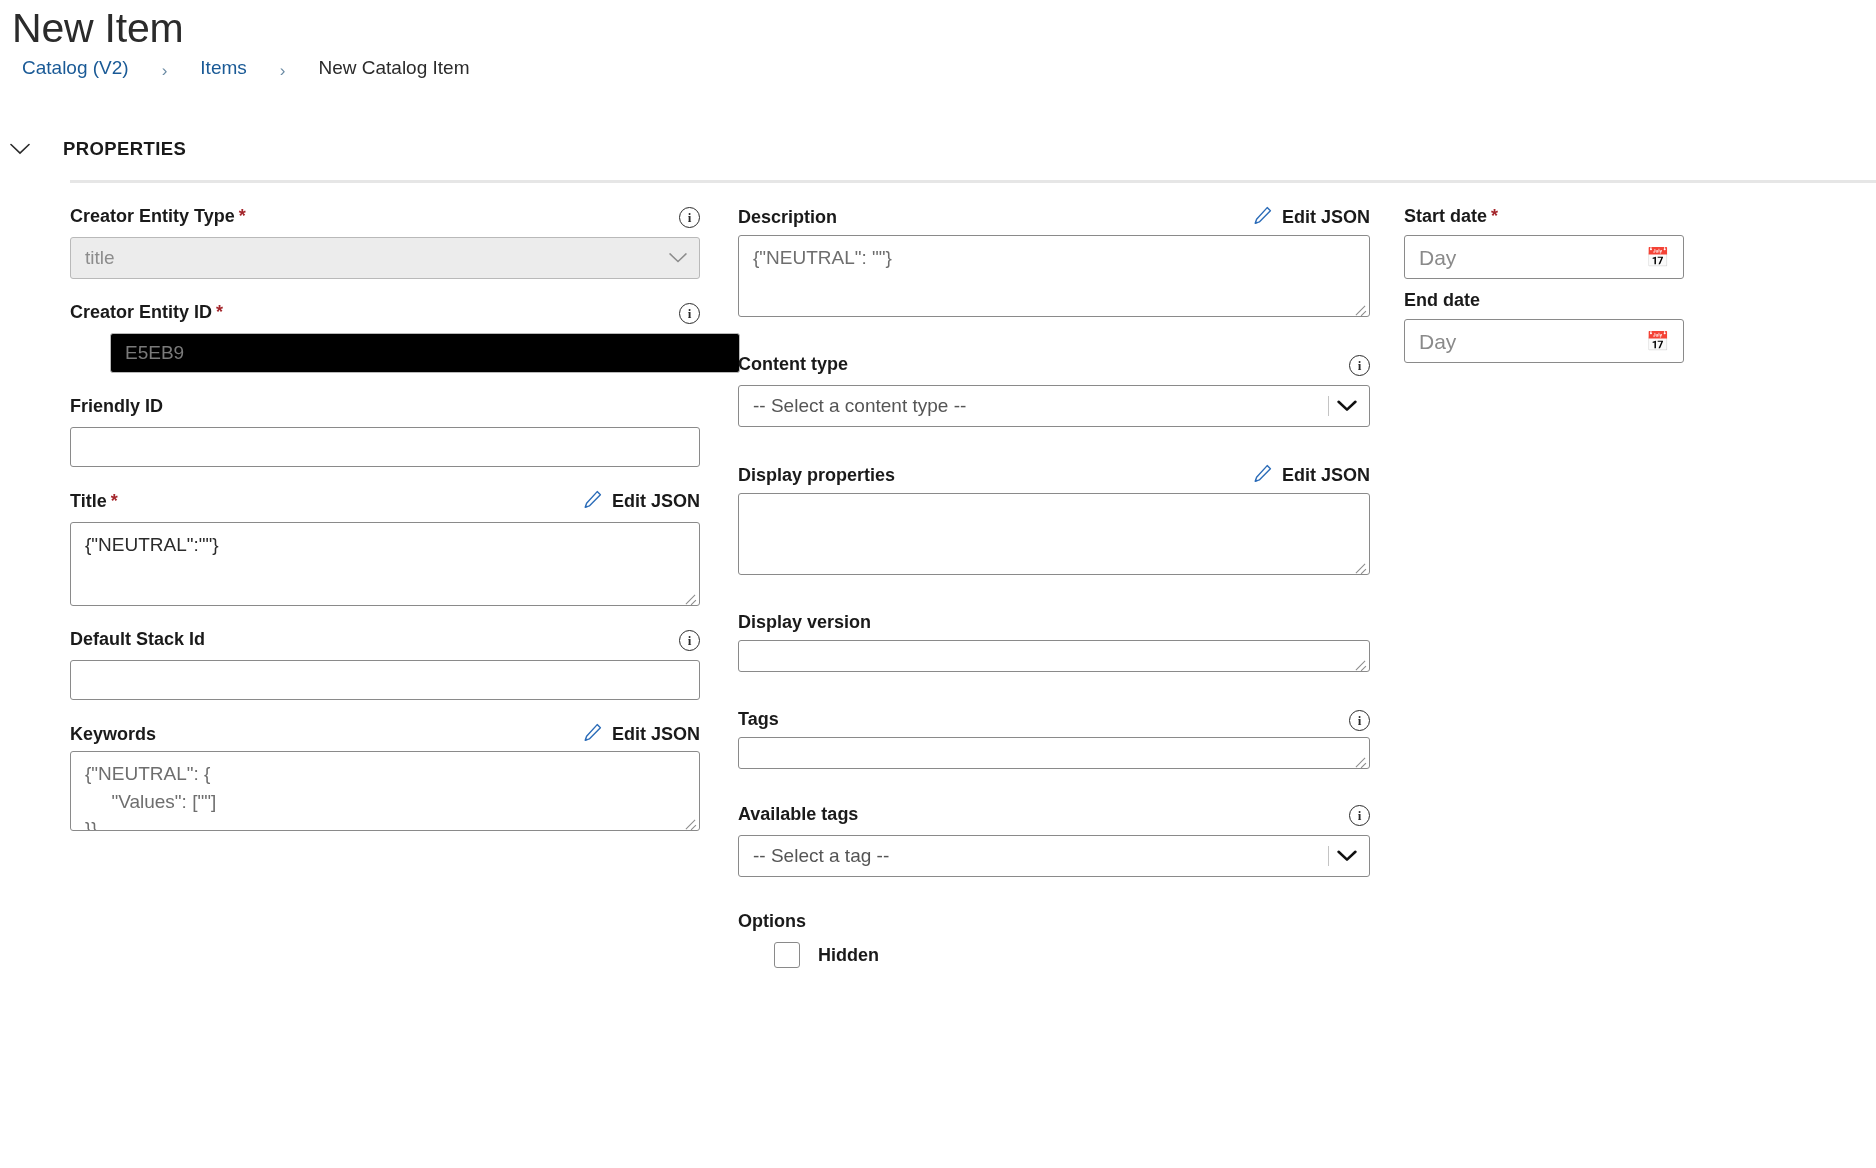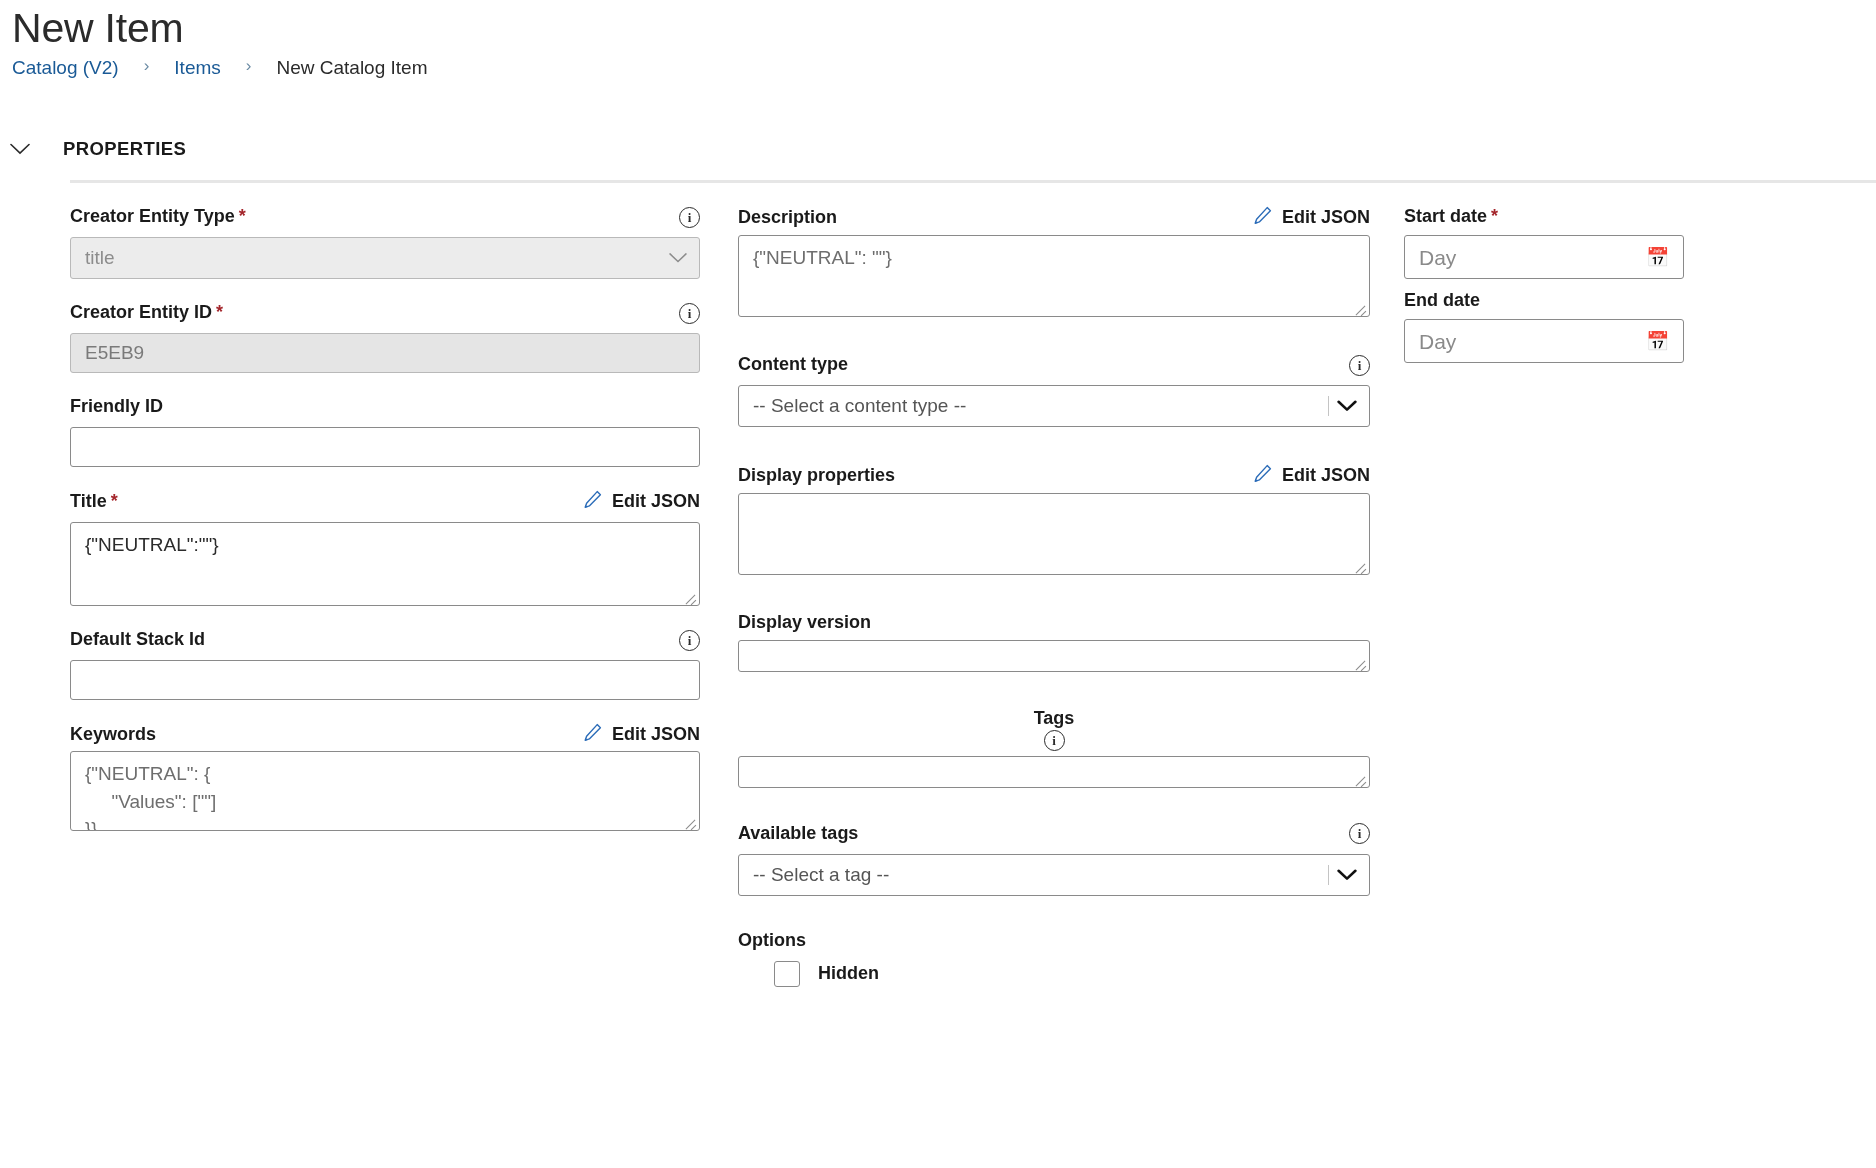--- a/index.html
+++ b/index.html
@@ -17,24 +17,24 @@
   .page-title {
     font-size: 41px;
     font-weight: 400;
     color: #2b2b2b;
     line-height: 1.1;
     letter-spacing: -0.2px;
     margin: 0 0 6px 2px;
   }
   .breadcrumb {
     display: flex;
-    align-items: flex-start;
-    gap: 8px;
+    align-items: flex-end;
+    gap: 16px;
     font-size: 19px;
-    margin-left: 2px;
+    margin-left: 12px;
   }
   .crumb-link {
     color: #1a5a96;
     text-decoration: none;
     cursor: pointer;
     white-space: nowrap;
   }
   .crumb-sep {
     color: #6b8ba4;
     padding: 0 17px;
@@ -175,23 +175,24 @@
   .resize-grip::before {
     width: 13px; right: 0; bottom: 3px;
     transform: rotate(-45deg);
   }
   .resize-grip::after {
     width: 7px; right: 0; bottom: 0px;
     transform: rotate(-45deg);
   }
 
   .disabled-input {
-    background: #e5e5e5;
+    background: #000000;
     border-color: #b9b9b9;
     color: #7a7a7a;
+    margin-left: 40px;
   }
 
   
   .sel-box {
     height: 42px;
     display: flex;
     align-items: center;
     position: relative;
     padding-right: 52px;
     cursor: pointer;
@@ -440,21 +441,21 @@
         <div class="field-head" style="margin-bottom:5px;">
           <span class="label">Display version</span>
         </div>
         <div class="ta-wrap">
           <div class="txt-area" style="height:32px;"></div>
           <span class="resize-grip"></span>
         </div>
       </div>
 
       <div class="field" style="margin-top:36px;">
-        <div class="field-head" style="margin-bottom:5px;flex-direction:column;">
+        <div class="field-head" style="margin-bottom:5px;">
           <span class="label">Tags</span>
           <span class="info-icon">i</span>
         </div>
         <div class="ta-wrap">
           <div class="txt-area" style="height:32px;"></div>
           <span class="resize-grip"></span>
         </div>
       </div>
 
       <div class="field" style="margin-top:34px;">

